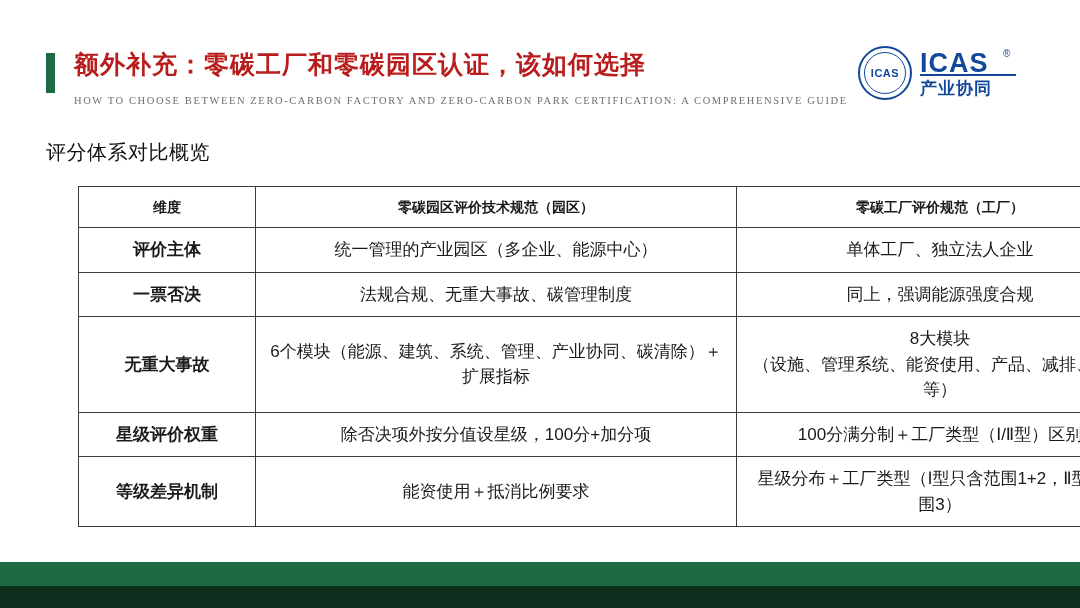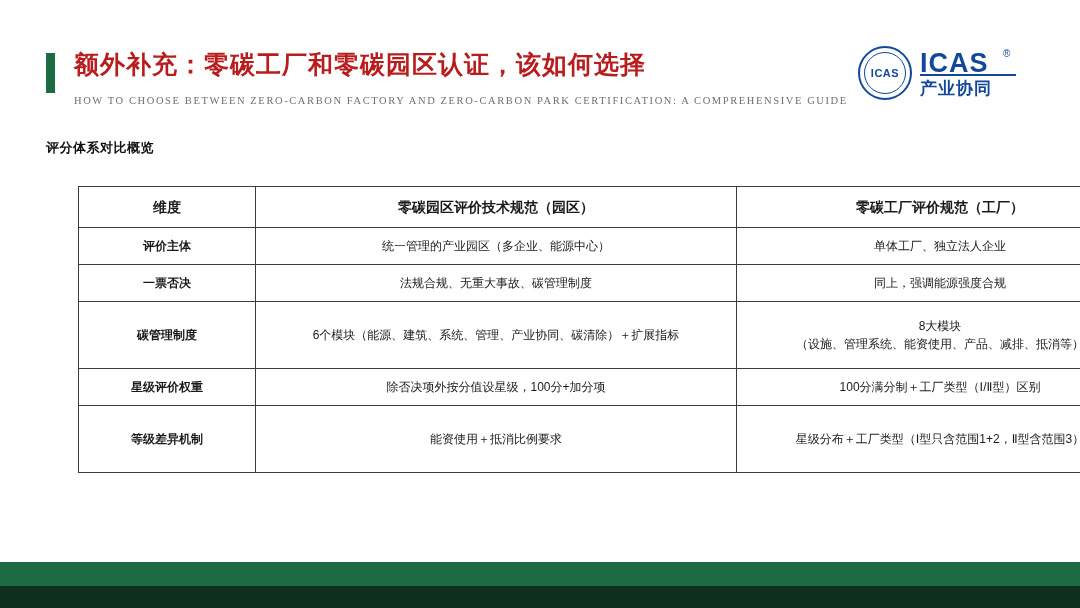--- a/index.html
+++ b/index.html
@@ -128,22 +128,22 @@
     width: 96px;
     height: 1.5px;
     background: #12479a;
   }
 
   
   .section-title {
     position: absolute;
     left: 46px;
     top: 139px;
-    font-size: 13px;
-    font-weight: bold;
+    font-size: 20px;
+    font-weight: normal;
     color: #111111;
     letter-spacing: 0.5px;
   }
 
   
   .table-wrap {
     position: absolute;
     left: 46px;
     top: 186px;
     width: 978px;
@@ -152,21 +152,21 @@
   table.cmp {
     border-collapse: collapse;
     width: 978px;
     table-layout: fixed;
   }
   table.cmp td, table.cmp th {
     border: 1px solid #3b3b3b;
     text-align: center;
     vertical-align: middle;
     padding: 9px 14px;
-    font-size: 12px;
+    font-size: 17px;
     color: #1a1a1a;
     line-height: 1.5;
     font-weight: normal;
   }
   table.cmp thead th {
     font-weight: bold;
     font-size: 14px;
     height: 22px;
   }
   table.cmp tbody td:first-child {
@@ -229,21 +229,21 @@
         <td>评价主体</td>
         <td>统一管理的产业园区（多企业、能源中心）</td>
         <td>单体工厂、独立法人企业</td>
       </tr>
       <tr>
         <td>一票否决</td>
         <td>法规合规、无重大事故、碳管理制度</td>
         <td>同上，强调能源强度合规</td>
       </tr>
       <tr class="row-tall">
-        <td>碳管理制度</td>
+        <td>无重大事故</td>
         <td>6个模块（能源、建筑、系统、管理、产业协同、碳清除）＋扩展指标</td>
         <td style="white-space: pre-line;">8大模块
 （设施、管理系统、能资使用、产品、减排、抵消等）</td>
       </tr>
       <tr>
         <td>星级评价权重</td>
         <td>除否决项外按分值设星级，100分+加分项</td>
         <td>100分满分制＋工厂类型（Ⅰ/Ⅱ型）区别</td>
       </tr>
       <tr class="row-tall">

